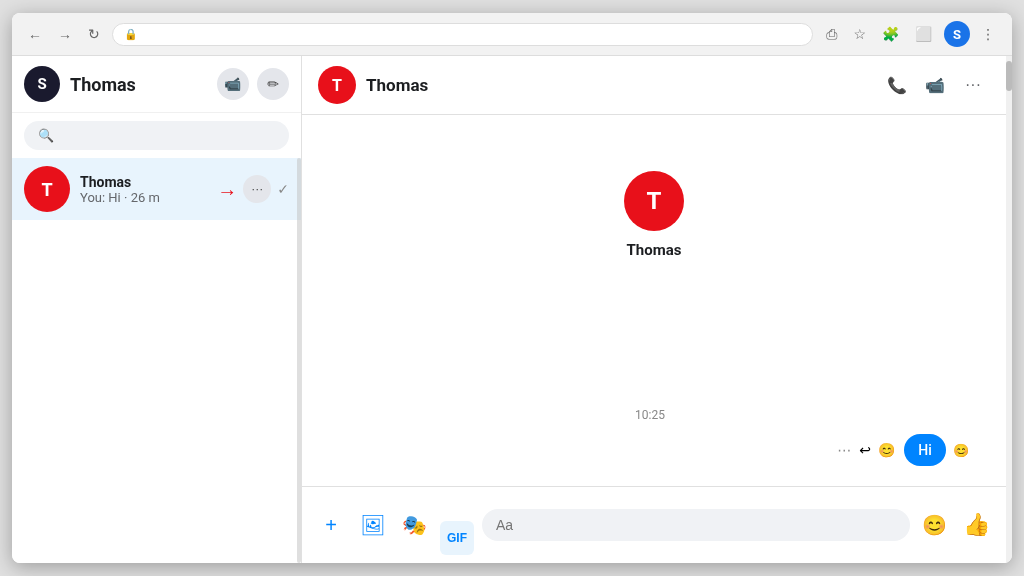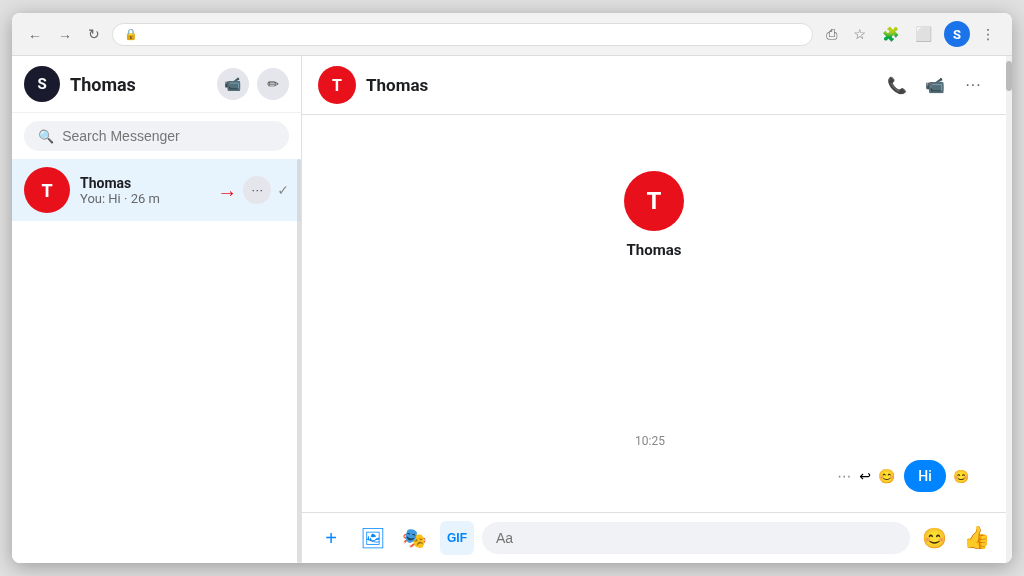--- a/index.html
+++ b/index.html
@@ -457,21 +457,20 @@
       <div class="sidebar-header">
         <div class="user-avatar">S</div>
         <span class="sidebar-title">Thomas</span>
         <div class="sidebar-header-actions">
           <button class="sidebar-header-btn">📹</button>
           <button class="sidebar-header-btn">✏</button>
         </div>
       </div>
       <div class="search-bar">
         <span class="search-icon-inline">🔍</span>
-        <input type="text" placeholder="Search Messenger" style="">
       </div>
       <div class="chat-list">
         <div class="chat-item">
           <div class="chat-avatar">T</div>
           <div class="chat-info">
             <div class="chat-name">Thomas</div>
             <div class="chat-preview">You: Hi · 26 m</div>
           </div>
           <div class="chat-item-actions">
             <span class="arrow-icon">→</span>
@@ -511,21 +510,21 @@
               <div class="hi-bubble">Hi</div>
               <span class="reaction-emoji" style="font-size:13px; color:#888;">😊</span>
             </div>
           </div>
         </div>
 
         <div class="message-input-area">
           <button class="input-action-btn">+</button>
           <button class="input-action-btn">🖼</button>
           <button class="input-action-btn">🎭</button>
-          <button class="input-action-btn" style="font-size:12px; font-weight:bold; color:#0084ff; background:#e8f4fd; border-radius:6px; padding:15px 5px;">GIF</button>
+          <button class="input-action-btn" style="font-size:12px; font-weight:bold; color:#0084ff; background:#e8f4fd; border-radius:6px; padding:15px 5px;margin-top:26px;">GIF</button>
           <input class="message-input-field" type="text" placeholder="Aa" style="">
           <button class="emoji-btn">😊</button>
           <button class="like-btn">👍</button>
         </div>
       </div>
       <div class="right-scroll">
         <div class="scroll-thumb"></div>
       </div>
     </div>
   </div>

